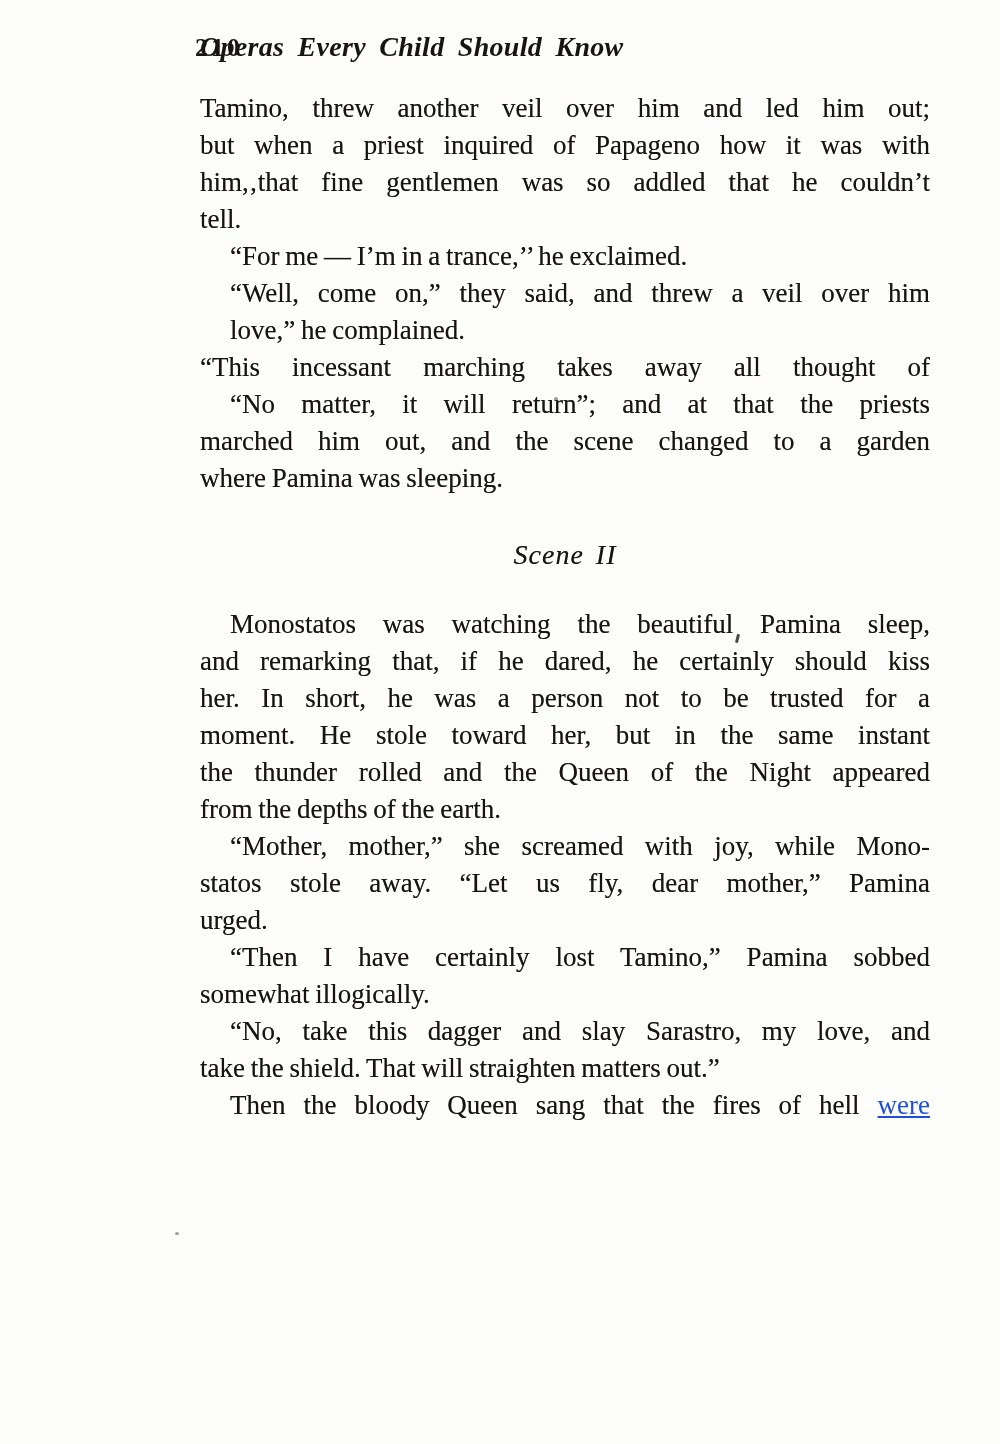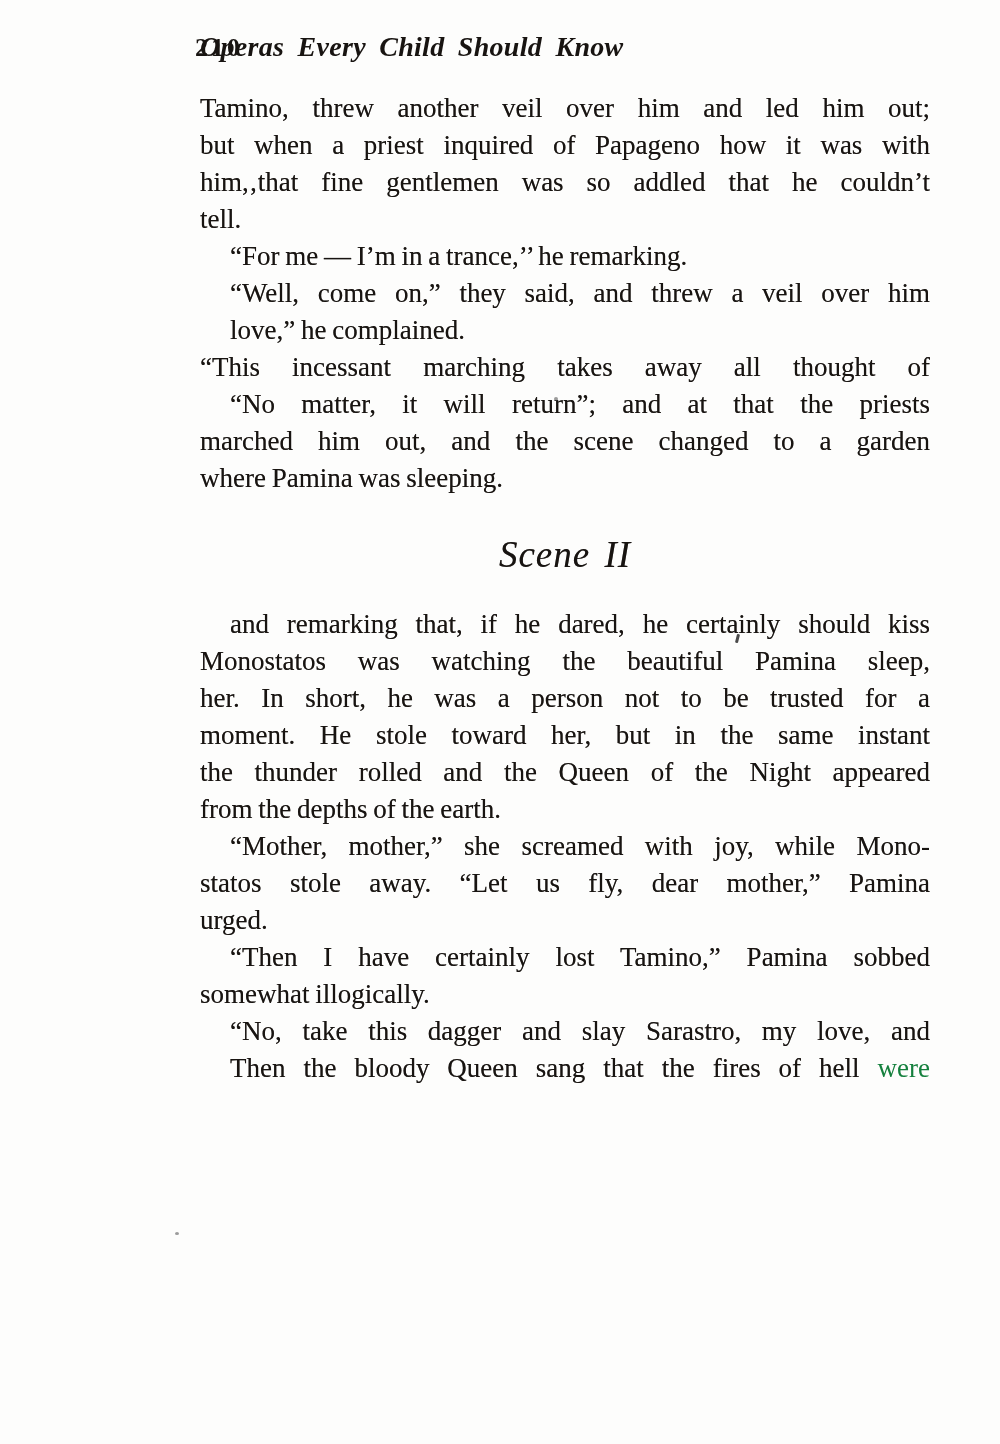--- a/index.html
+++ b/index.html
@@ -57,30 +57,31 @@
     word-spacing: -1px;
   }
   .line.lastline {
     text-align-last: left;
   }
   .para.indent .line:first-child {
     padding-left: 30px;
   }
   .scene-heading {
     font-style: italic;
-    font-size: 37px;
+    font-size: 28px;
     line-height: 37px;
     text-align: center;
     margin: 39px 0 33px 0;
     letter-spacing: 1px;
     word-spacing: 4px;
   }
   .faded {
-    color: #15803d;
+    color: #1d4ed8;
     text-shadow: none;
+    text-decoration: underline;
   }
   .artifact {
     position: absolute;
     background: #4a4a4a;
     border-radius: 50%;
     opacity: 0.55;
   }
   .artifact.tick {
     border-radius: 1px;
     transform: rotate(14deg);
@@ -101,54 +102,55 @@
 
     <div class="body-text">
 
     <div class="para">
           <div class="line">Tamino, threw another veil over him and led him out;</div>
           <div class="line">but when a priest inquired of Papageno how it was with</div>
           <div class="line">him,‚that fine gentlemen was so addled that he couldn’t</div>
           <div class="line lastline">tell.</div>
         </div>
         <div class="para indent">
-          <div class="line lastline">“For me — I’m in a trance,’’ he remarking.</div>
+          <div class="line lastline">“For me — I’m in a trance,’’ he exclaimed.</div>
         </div>
         <div class="para indent">
           <div class="line">“Well, come on,” they said, and threw a veil over him</div>
         </div>
         <div class="para indent">
           <div class="line lastline">love,” he complained.</div>
           <div class="line">“This incessant marching takes away all thought of</div>
         </div>
         <div class="para indent">
           <div class="line">“No matter, it will return”; and at that the priests</div>
           <div class="line">marched him out, and the scene changed to a garden</div>
           <div class="line lastline">where Pamina was sleeping.</div>
         </div>
         <div class="scene-heading">Scene II</div>
         <div class="para indent">
+          <div class="line">Monostatos was watching the beautiful Pamina sleep,</div>
           <div class="line">and remarking that, if he dared, he certainly should kiss</div>
-          <div class="line">Monostatos was watching the beautiful Pamina sleep,</div>
           <div class="line">her.  In short, he was a person not to be trusted for a</div>
           <div class="line">moment.  He stole toward her, but in the same instant</div>
           <div class="line">the thunder rolled and the Queen of the Night appeared</div>
           <div class="line lastline">from the depths of the earth.</div>
         </div>
         <div class="para indent">
           <div class="line">“Mother, mother,” she screamed with joy, while Mono-</div>
           <div class="line">statos stole away.  “Let us fly, dear mother,” Pamina</div>
           <div class="line lastline">urged.</div>
         </div>
         <div class="para indent">
           <div class="line">“Then I have certainly lost Tamino,” Pamina sobbed</div>
           <div class="line lastline">somewhat illogically.</div>
         </div>
         <div class="para indent">
           <div class="line">“No, take this dagger and slay Sarastro, my love, and</div>
+          <div class="line lastline">take the shield.   That will straighten matters out.”</div>
         </div>
         <div class="para indent">
           <div class="line"><span>Then the bloody Queen sang that the fires of hell</span> <span class="faded">were</span></div>
         </div>
       </div>
 
   </div>
 
 <span class="artifact" style="left: 554px; top: 397px; width: 4px; height: 4px;"></span>
     <span class="artifact" style="left: 175px; top: 1232px; width: 4px; height: 3px;"></span>

